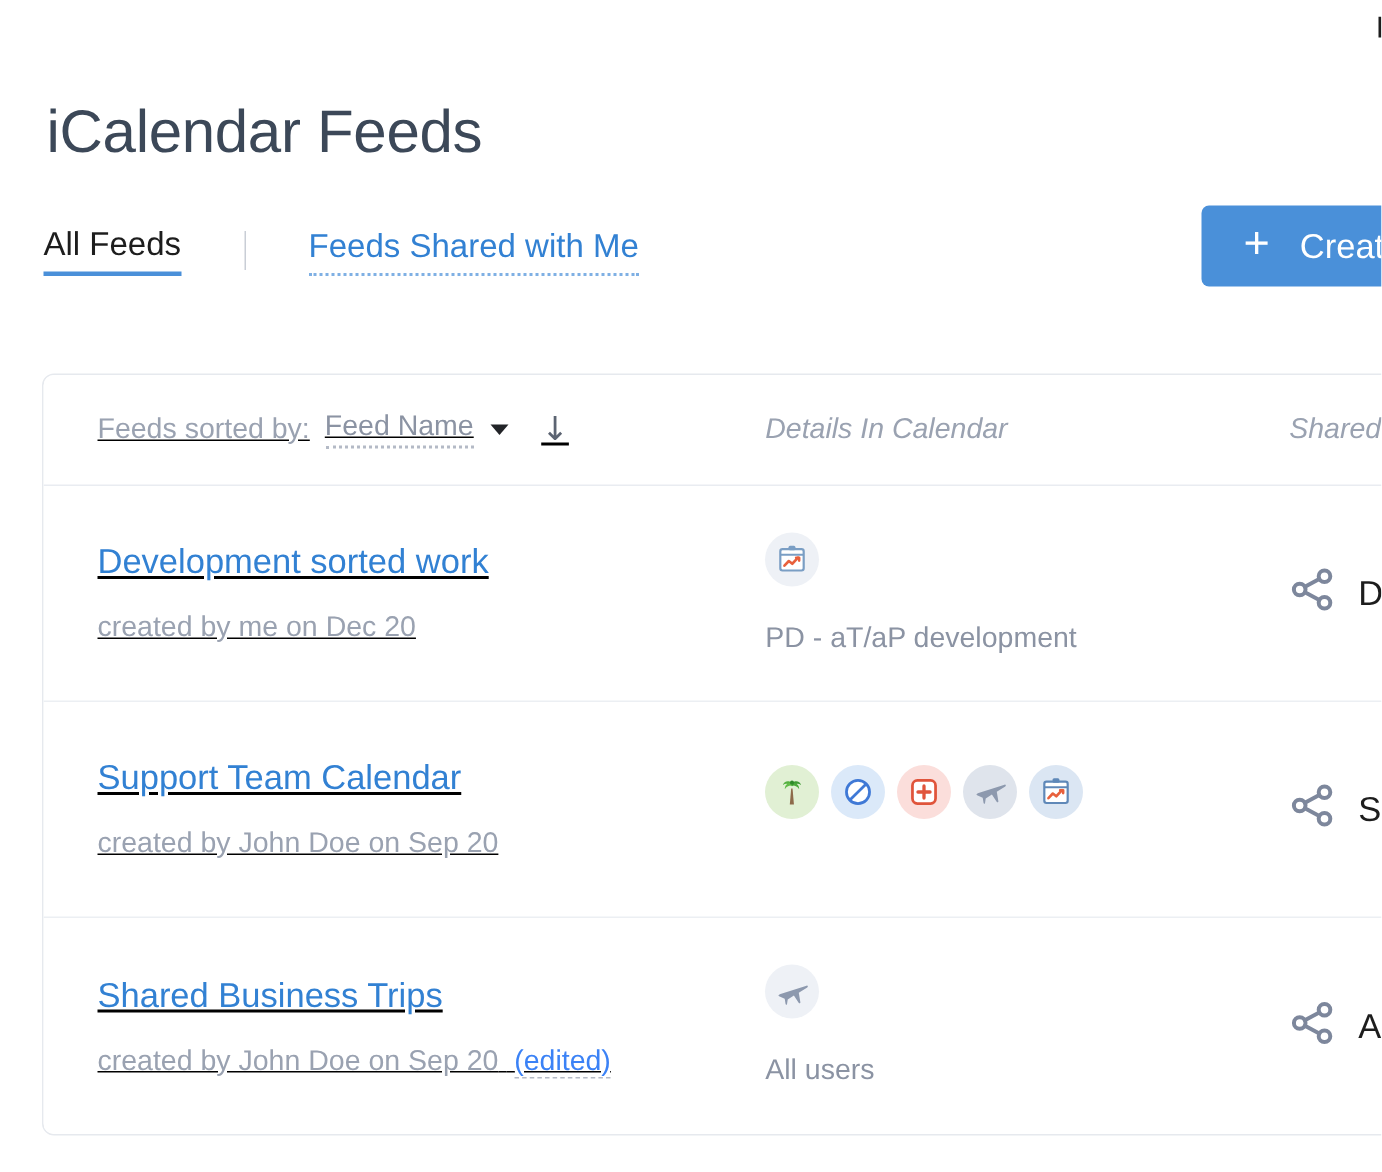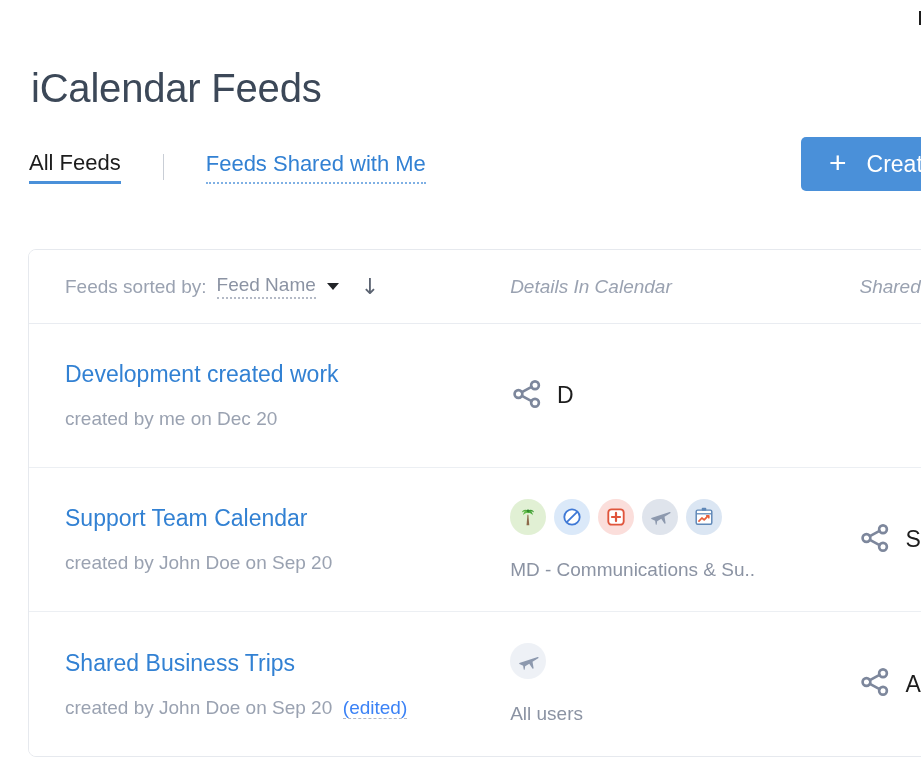--- a/index.html
+++ b/index.html
@@ -115,21 +115,21 @@
   }
 
   .card-header {
     height: 74px;
     display: flex;
     align-items: center;
     border-bottom: 1px solid #e9ecf1;
     background: #ffffff;
   }
 
-  .col-name   { width: 482px; padding-left: 36px; }
+  .col-name   { width: 482px; padding-left: 36px; text-decoration: underline; }
   .col-detail { width: 350px; }
   .col-shared { width: 248px; }
 
   .hdr-text {
     font-size: 19px;
     color: #9aa2b1;
     white-space: nowrap;
     font-style: italic;
   }
   .sortbar {
@@ -274,24 +274,38 @@
       <div class="col-detail">
         <span class="hdr-text">Details In Calendar</span>
       </div>
       <div class="col-shared">
         <span class="hdr-text">Shared</span>
       </div>
     </div>
 
     <div class="feed-row">
       <div class="col-name">
-        <a class="feed-name">Development created work</a>
+        <a class="feed-name">Development sorted work</a>
         <div class="feed-meta">
           <span>created by me on Dec 20</span>
         </div>
+      </div>
+      <div class="col-detail">
+        <div class="icon-strip">
+          <span class="cal-icon bg-faint">
+            <svg width="22" height="22" viewBox="0 0 24 24">
+              <rect x="3.5" y="4.5" width="17" height="15.5" rx="1.6" fill="#ffffff" stroke="#7a9ec4" stroke-width="1.6"></rect>
+              <path d="M3.5 8.5h17" stroke="#7a9ec4" stroke-width="1.4"></path>
+              <rect x="9.5" y="2" width="5" height="3.2" rx="1.1" fill="#7a9ec4"></rect>
+              <path d="M6.5 16.5l3.2-3.4 2.5 2 4.2-4.4" fill="none" stroke="#e8603c" stroke-width="1.9" stroke-linecap="round" stroke-linejoin="round"></path>
+              <path d="M15 10.7h2.2v2.1" fill="none" stroke="#e8603c" stroke-width="1.9" stroke-linecap="round" stroke-linejoin="round"></path>
+            </svg>
+          </span>
+        </div>
+        <div class="detail-text">PD - aT/aP development</div>
       </div>
       <div class="col-shared">
         <div class="shared-cell">
           <span class="share-icon">
             <svg width="32" height="32" viewBox="0 0 24 24">
               <circle cx="18" cy="5.4" r="2.9" fill="none" stroke="#7d879c" stroke-width="2"></circle>
               <circle cx="5.6" cy="12" r="2.9" fill="none" stroke="#7d879c" stroke-width="2"></circle>
               <circle cx="18" cy="18.6" r="2.9" fill="none" stroke="#7d879c" stroke-width="2"></circle>
               <path d="M8.2 10.6l7.2-3.9M8.2 13.4l7.2 3.9" stroke="#7d879c" stroke-width="2" stroke-linecap="round"></path>
             </svg>
@@ -346,21 +360,20 @@
             <svg width="22" height="22" viewBox="0 0 24 24">
               <rect x="3.5" y="4.5" width="17" height="15.5" rx="1.6" fill="#ffffff" stroke="#5f88b8" stroke-width="1.6"></rect>
               <path d="M3.5 8.5h17" stroke="#5f88b8" stroke-width="1.4"></path>
               <rect x="9.5" y="2" width="5" height="3.2" rx="1.1" fill="#5f88b8"></rect>
               <path d="M6.5 16.5l3.2-3.4 2.5 2 4.2-4.4" fill="none" stroke="#e8603c" stroke-width="1.9" stroke-linecap="round" stroke-linejoin="round"></path>
               <path d="M15 10.7h2.2v2.1" fill="none" stroke="#e8603c" stroke-width="1.9" stroke-linecap="round" stroke-linejoin="round"></path>
             </svg>
           </span>
 
         </div>
-        <div class="detail-text">MD - Communications &amp; Su..</div>
       </div>
       <div class="col-shared">
         <div class="shared-cell">
           <span class="share-icon">
             <svg width="32" height="32" viewBox="0 0 24 24">
               <circle cx="18" cy="5.4" r="2.9" fill="none" stroke="#7d879c" stroke-width="2"></circle>
               <circle cx="5.6" cy="12" r="2.9" fill="none" stroke="#7d879c" stroke-width="2"></circle>
               <circle cx="18" cy="18.6" r="2.9" fill="none" stroke="#7d879c" stroke-width="2"></circle>
               <path d="M8.2 10.6l7.2-3.9M8.2 13.4l7.2 3.9" stroke="#7d879c" stroke-width="2" stroke-linecap="round"></path>
             </svg>

